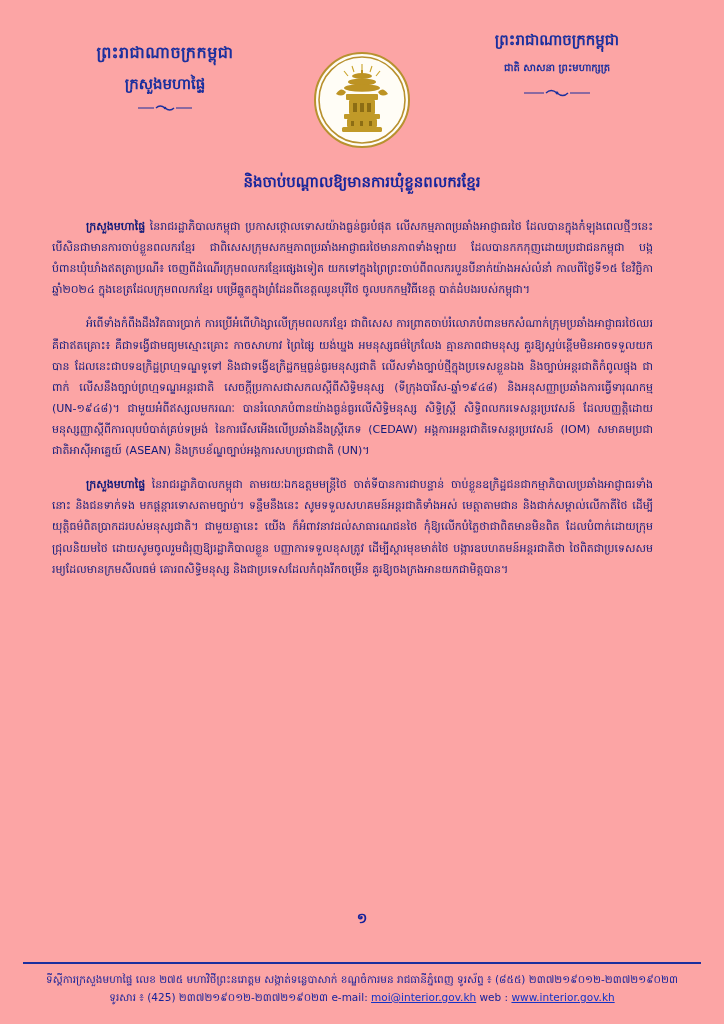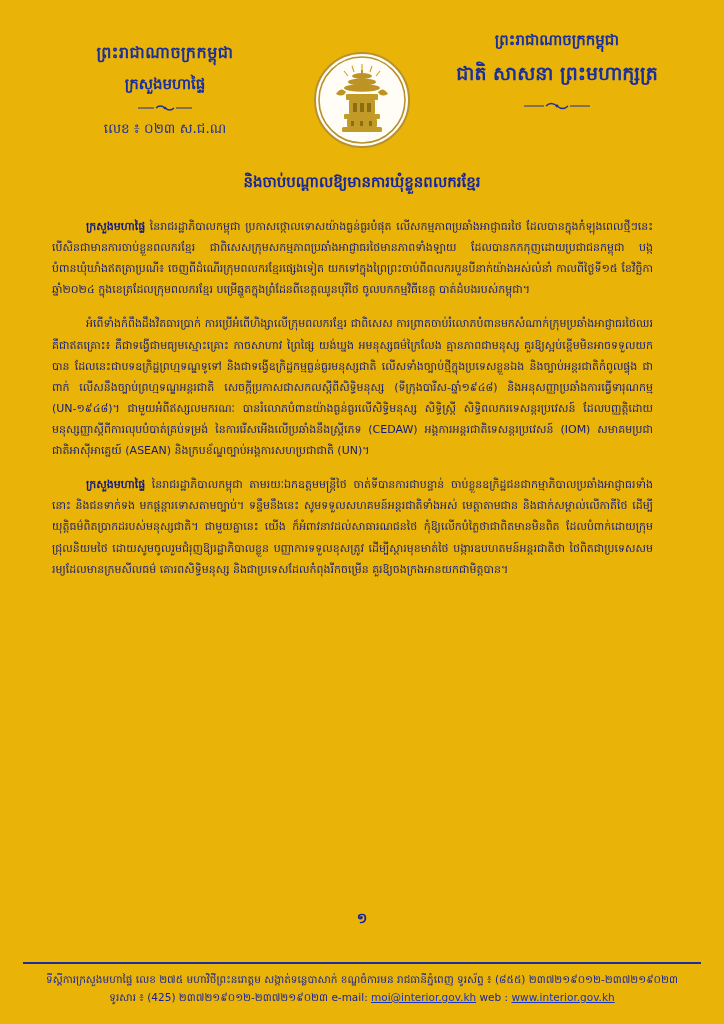--- a/index.html
+++ b/index.html
@@ -12,21 +12,21 @@
     height: 1024px;
     position: relative;
     font-family: "DejaVu Sans", sans-serif;
     color: #111;
     overflow: hidden;
   }
   .page {
     position: relative;
     width: 724px;
     height: 1024px;
-    background: #eab308;
+    background: #fca5a5;
     box-sizing: border-box;
     padding: 0;
   }
 
   
   .header {
     position: relative;
     height: 160px;
   }
   .hdr-left {
@@ -67,21 +67,21 @@
     top: 30px;
     width: 250px;
     text-align: center;
     color: #1a2f9e;
   }
   .hdr-right .l1 {
     font-size: 15px;
     font-weight: bold;
   }
   .hdr-right .l2 {
-    font-size: 19px;
+    font-size: 10px;
     margin-top: 9px;
     font-weight: bold;
   }
   .hdr-right .divider {
     margin: 7px auto 0;
     width: 70px;
     height: 10px;
   }
 
   
@@ -187,21 +187,20 @@
     <div class="hdr-left">
       <div class="l1">ព្រះរាជាណាចក្រកម្ពុជា</div>
       <div class="l2">ក្រសួងមហាផ្ទៃ</div>
       <div class="divider">
         <svg width="58" height="9" viewBox="0 0 58 9">
           <path d="M2 5 H18 M40 5 H56" stroke="#1a2f9e" stroke-width="1.2" fill="none"></path>
           <path d="M20 5 q4 -4 9 0 q5 4 9 0" stroke="#1a2f9e" stroke-width="1.3" fill="none"></path>
           <circle cx="29" cy="5" r="1.3" fill="#1a2f9e"></circle>
         </svg>
       </div>
-      <div class="num">លេខ ៖ ០២៣ ស.ជ.ណ</div>
     </div>
 
     <div class="emblem">
       <svg width="92" height="92" viewBox="0 0 92 92">
         <circle cx="46" cy="46" r="44" fill="#fffdf6"></circle>
 
         <g stroke="#c9a227" stroke-width="1.1">
           <line x1="46" y1="10" x2="46" y2="17"></line>
           <line x1="36" y1="12" x2="38" y2="18"></line>
           <line x1="56" y1="12" x2="54" y2="18"></line>

